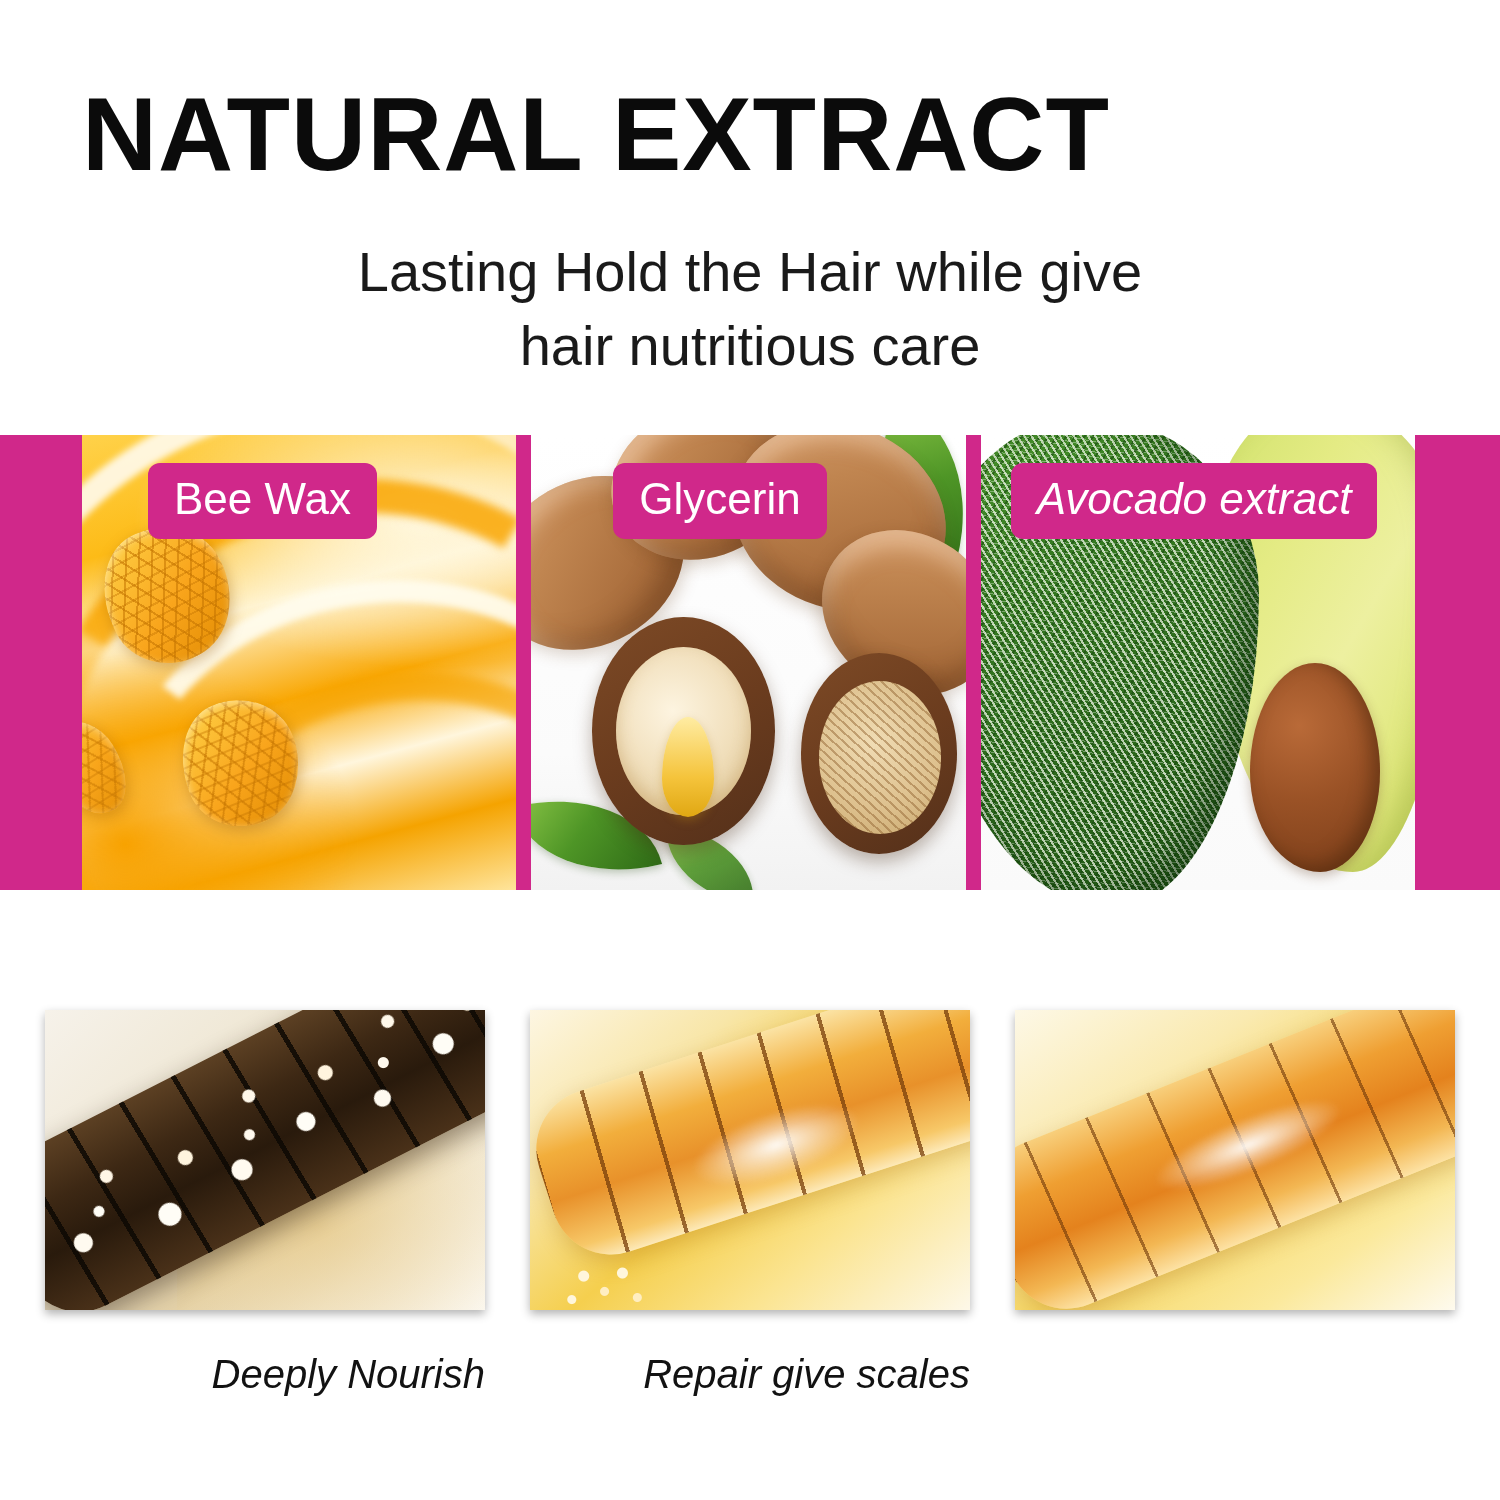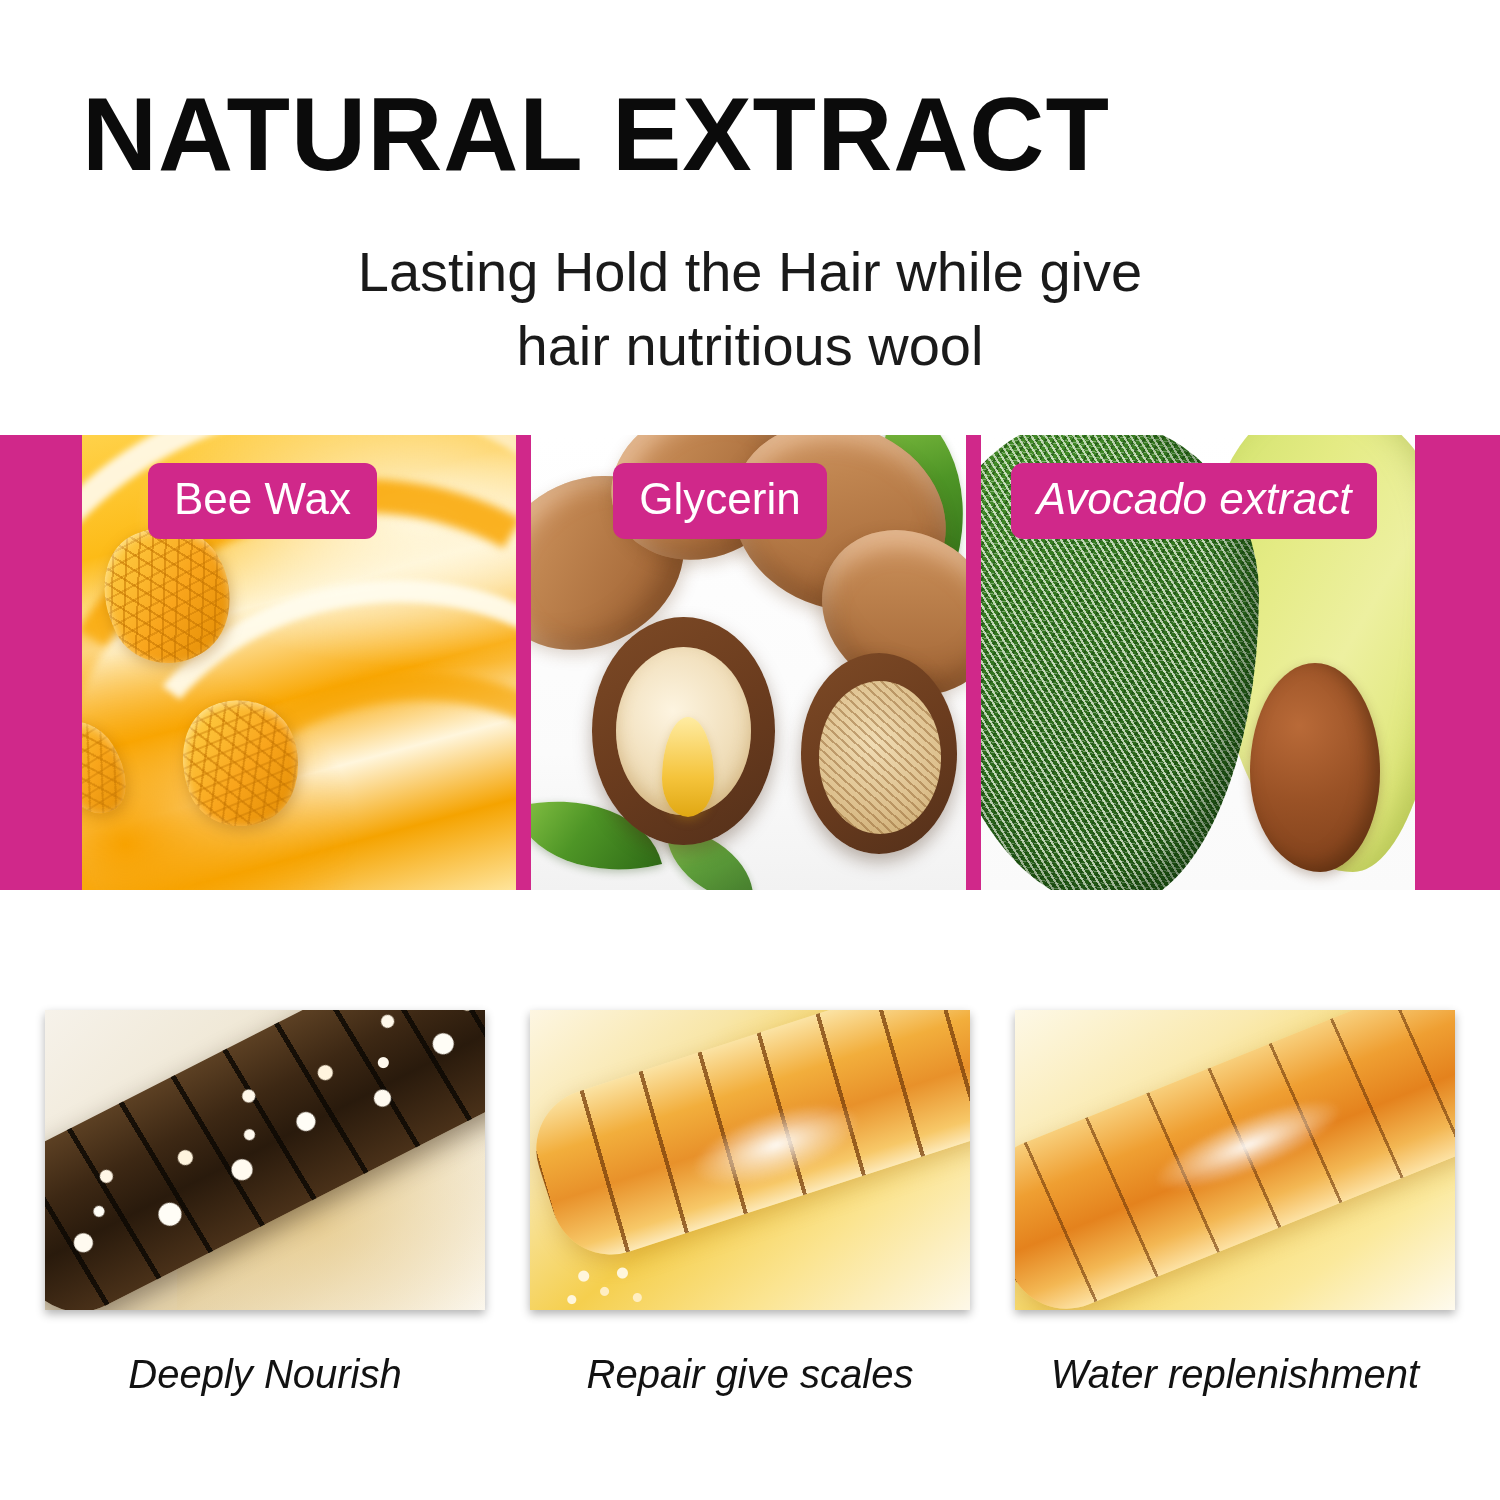--- a/index.html
+++ b/index.html
@@ -277,21 +277,21 @@
     height: 420px;
     display: flex;
     flex-direction: row;
     justify-content: center;
     gap: 45px;
   }
   .benefit-card {
     width: 440px;
     display: flex;
     flex-direction: column;
-    align-items: center;
+    align-items: flex-end;
   }
   .benefit-photo {
     width: 440px;
     height: 300px;
     position: relative;
     overflow: hidden;
     box-shadow: 0 4px 9px rgba(0,0,0,0.3);
     background: #f5efdf;
   }
   .benefit-caption {
@@ -427,21 +427,21 @@
     transform: rotate(-22deg);
   }
 </style>
 </head>
 <body>
 
 <div id="header-block">
   <div id="main-title">NATURAL EXTRACT</div>
   <div id="subtitle">
     <div>Lasting Hold the Hair while give</div>
-    <div>hair nutritious wool</div>
+    <div>hair nutritious care</div>
   </div>
 </div>
 
 <div id="ingredient-strip">
 
   <div class="strip-edge"></div>
 
   <div class="ing-panel">
     <div class="ing-art">
       <div class="honey-bg"></div>
@@ -518,16 +518,15 @@
   </div>
 
   <div class="benefit-card">
     <div class="benefit-photo" id="photo-3">
       <div class="shaft-bg"></div>
       <div class="shaft">
         <div class="scale-lines"></div>
       </div>
       <div class="gleam"></div>
     </div>
-    <div class="benefit-caption">Water replenishment</div>
   </div>
 
 </div>
 
 </body></html>

